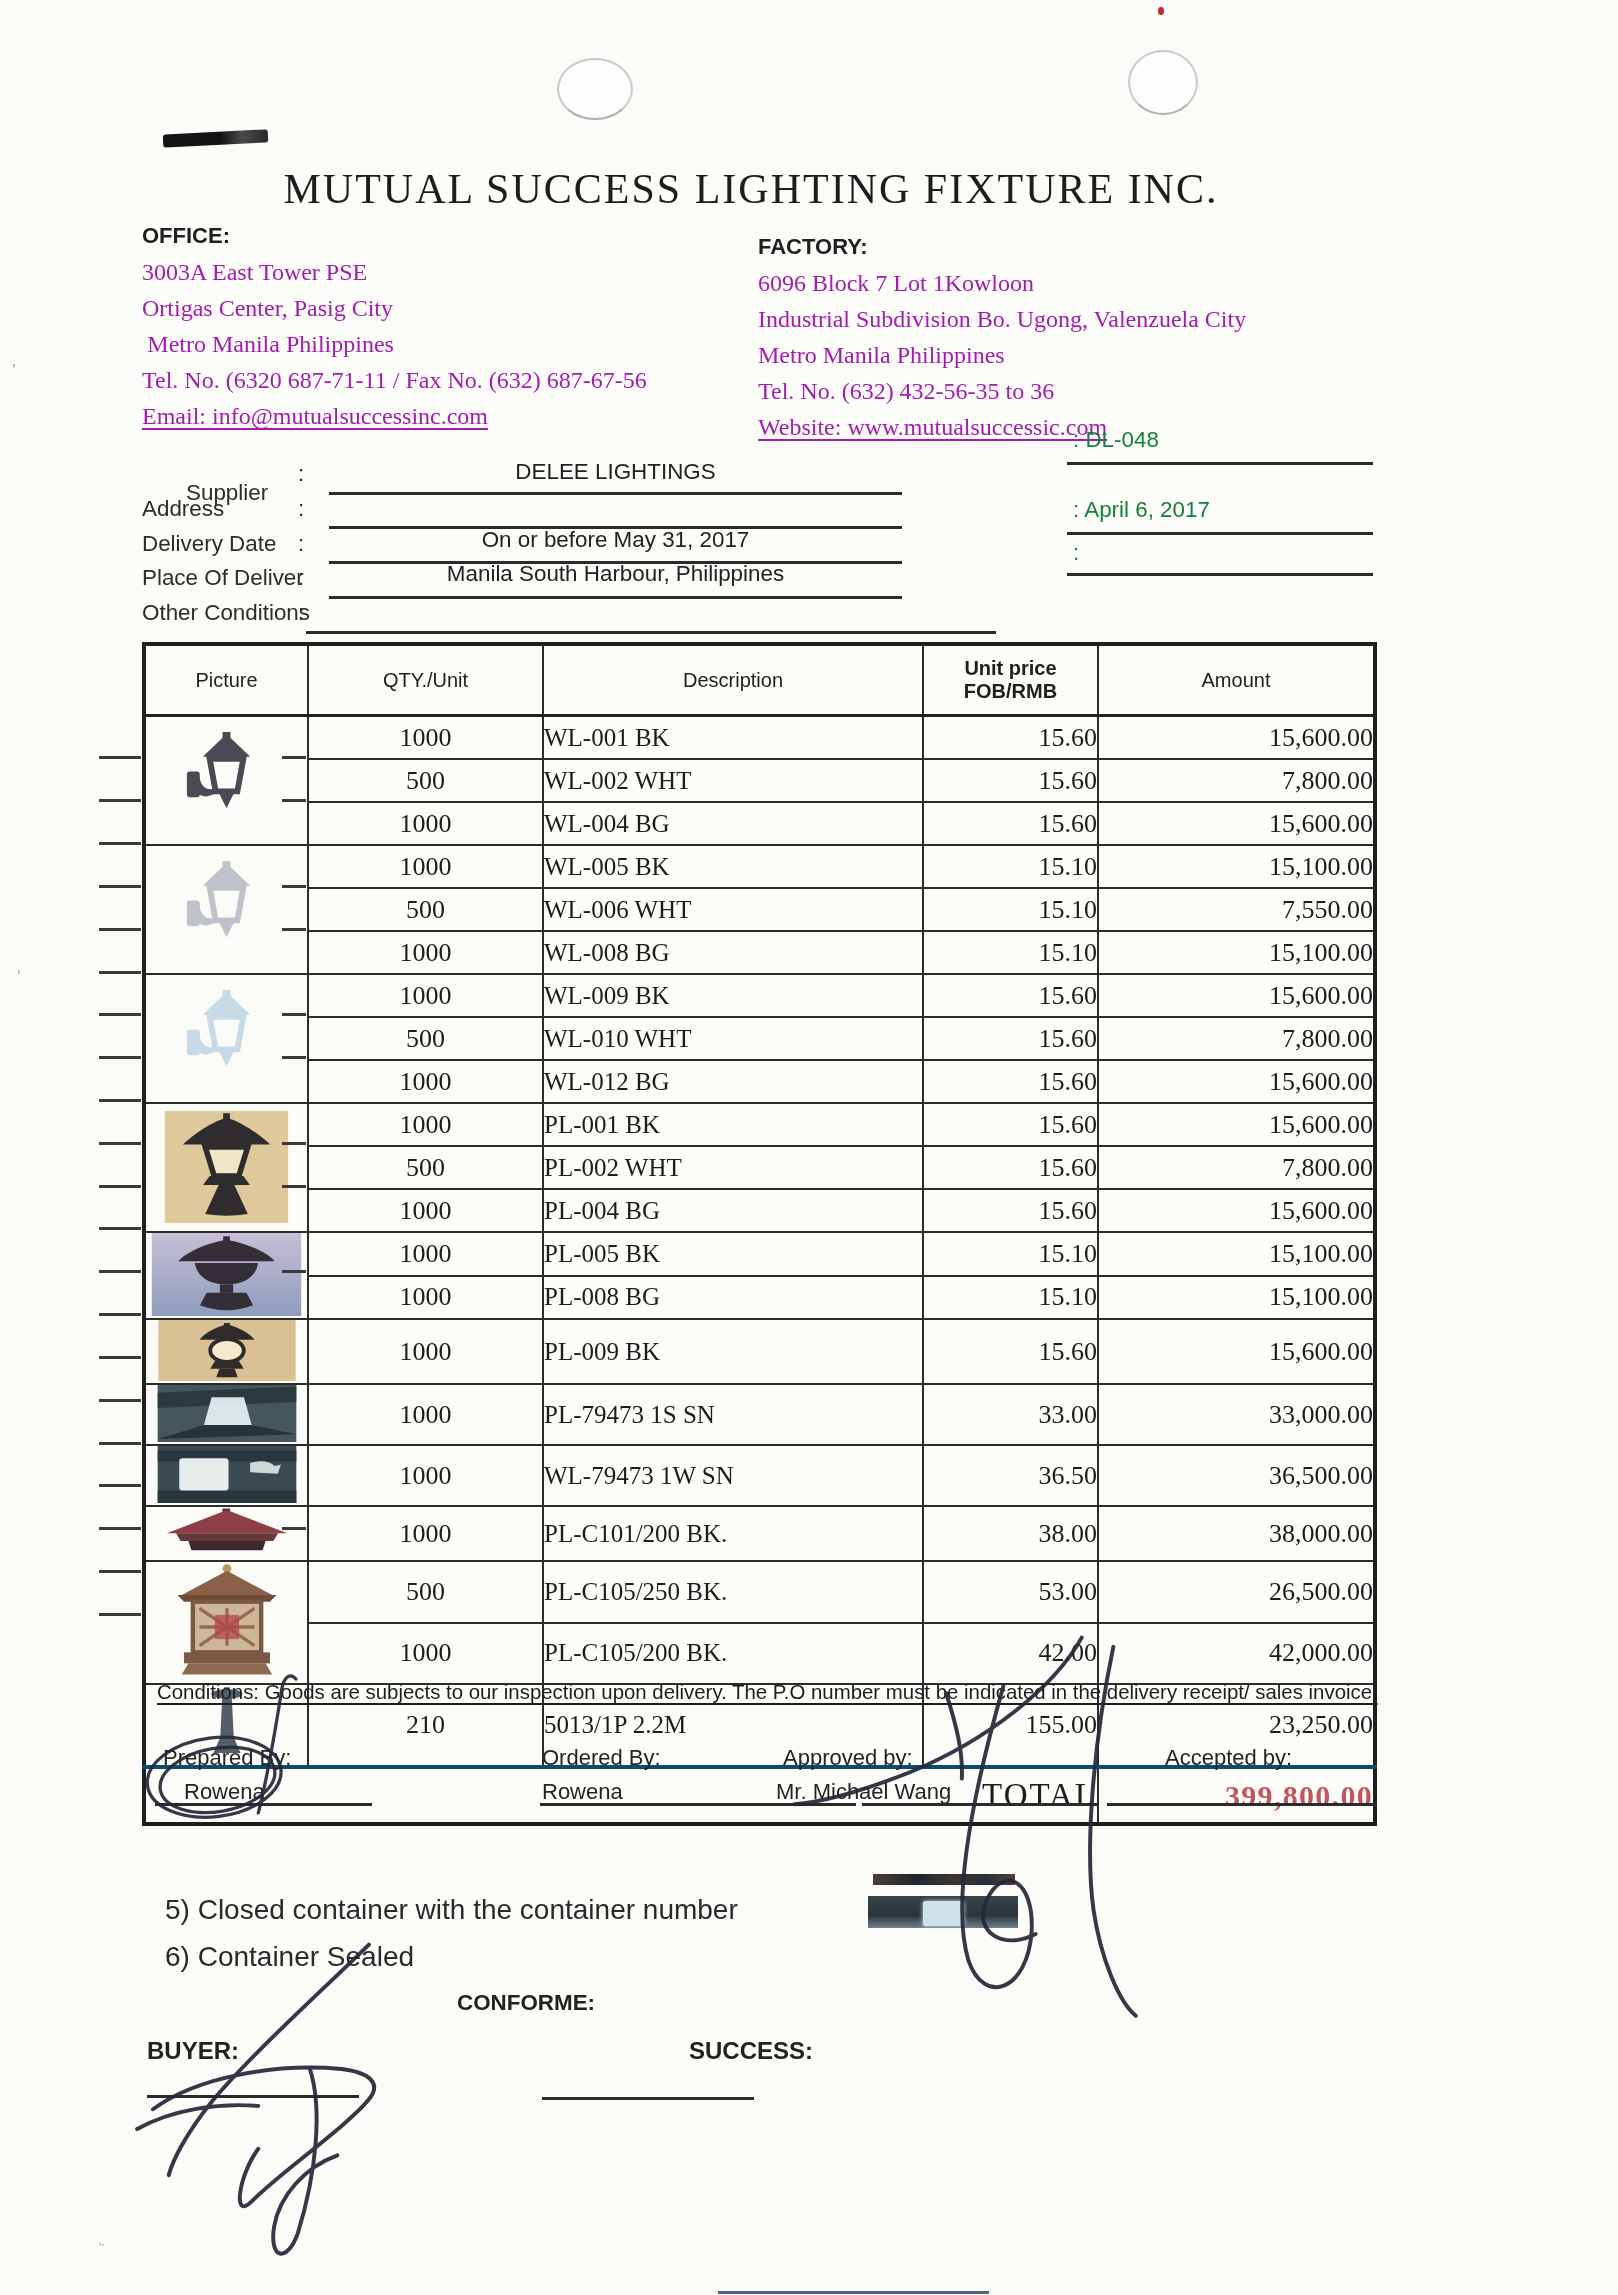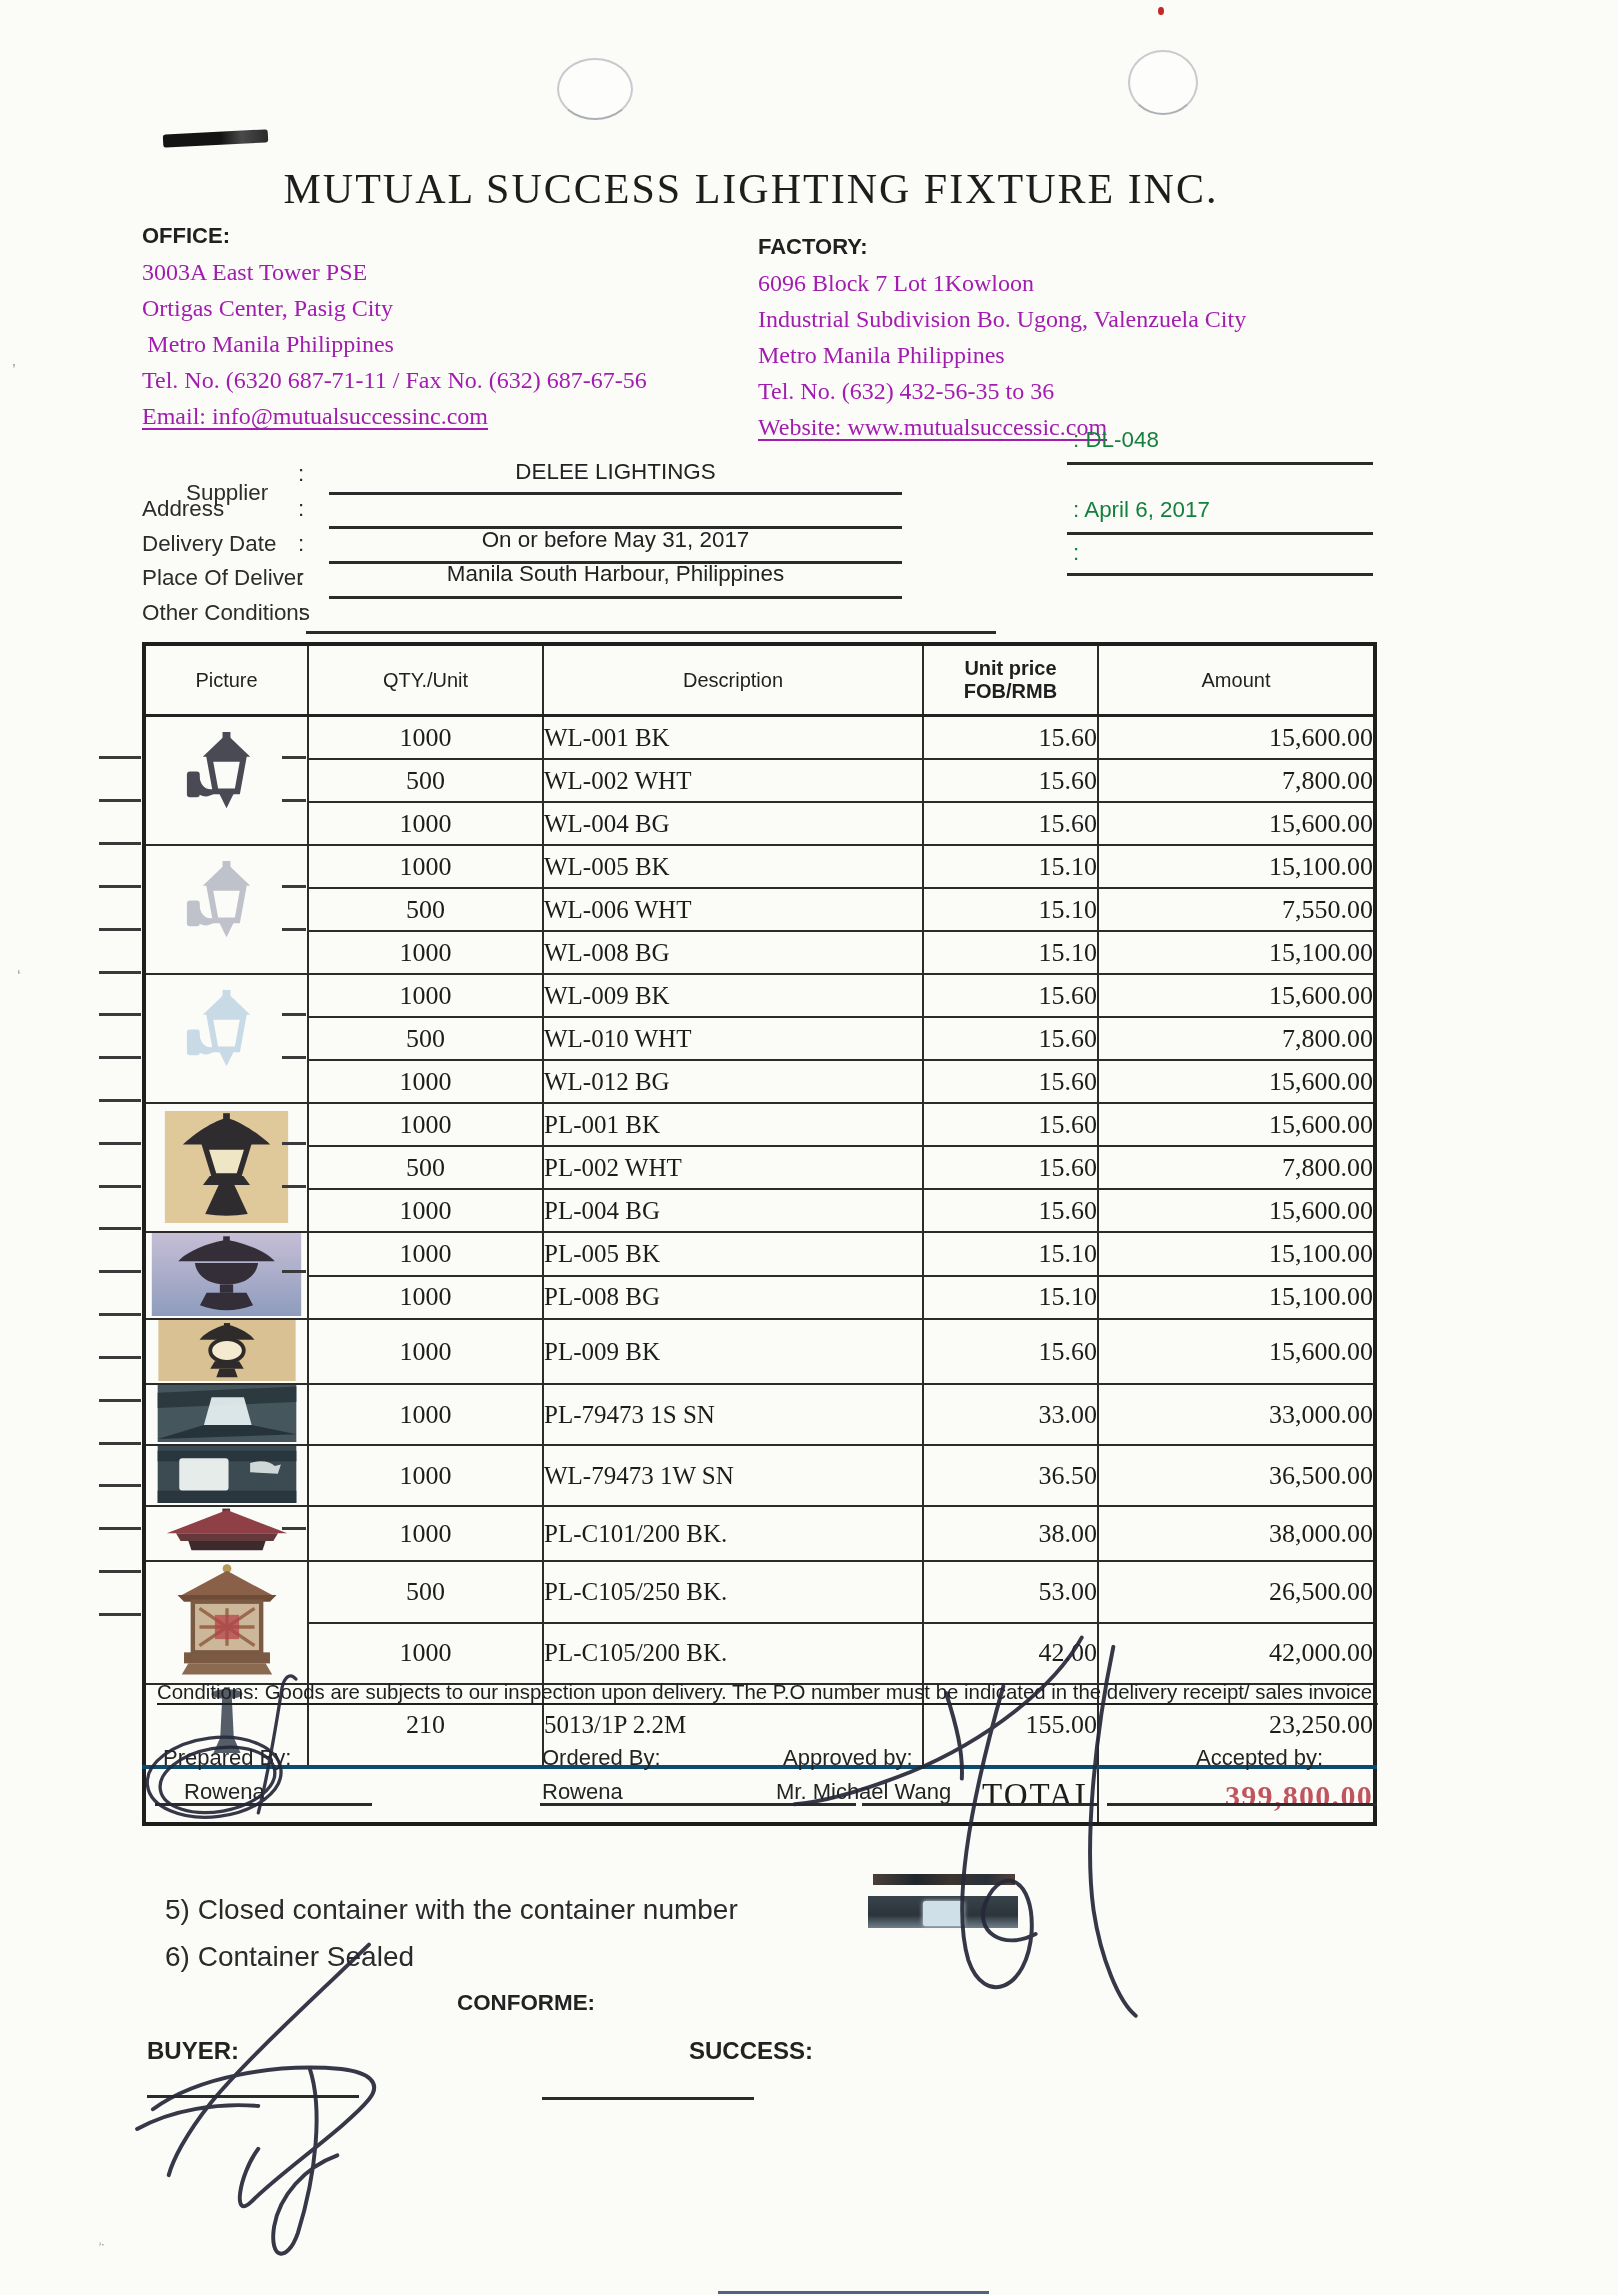--- a/index.html
+++ b/index.html
@@ -428,21 +428,21 @@
   <div class="conditions">
     <span class="u">Conditions: Goods are subjects to our inspection upon delivery. The P.O number must be indicated in the delivery receipt/ sales invoice.</span>
   </div>
 
   <div class="sig-label" style="left:163px;top:1745px;">Prepared By:</div>
   <div class="sig-name" style="left:184px;top:1779px;">Rowena</div>
   <div class="sig-label" style="left:542px;top:1745px;">Ordered By:</div>
   <div class="sig-name" style="left:542px;top:1779px;">Rowena</div>
   <div class="sig-label" style="left:783px;top:1745px;">Approved by:</div>
   <div class="sig-name" style="left:776px;top:1779px;">Mr. Michael Wang</div>
-  <div class="sig-label" style="left:1196px;top:1745px;">Accepted by:</div>
+  <div class="sig-label" style="left:1165px;top:1745px;">Accepted by:</div>
   <div class="ul" style="left:155px;top:1803px;width:217px;"></div>
   <div class="ul" style="left:540px;top:1803px;width:316px;"></div>
   <div class="ul" style="left:862px;top:1803px;width:235px;"></div>
   <div class="ul" style="left:1107px;top:1803px;width:270px;"></div>
 
   <div class="note" style="top:1894px;">5) Closed container with the container number</div>
   <div class="thumb1"></div>
   <div class="thumb2">
       <div class="box"></div>
     </div>

